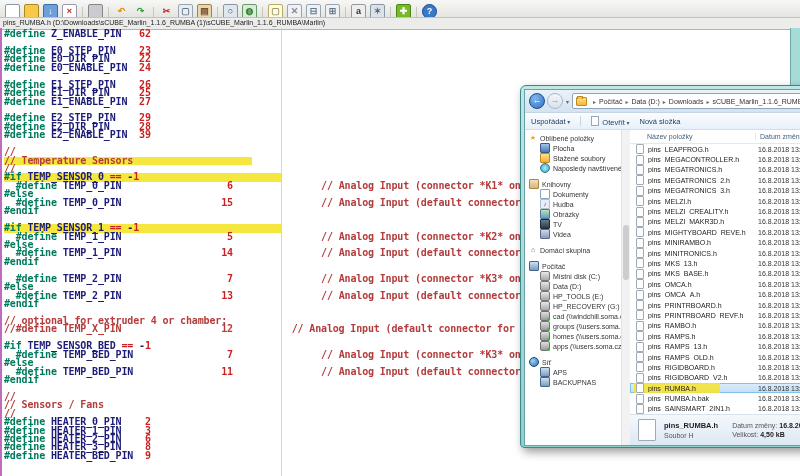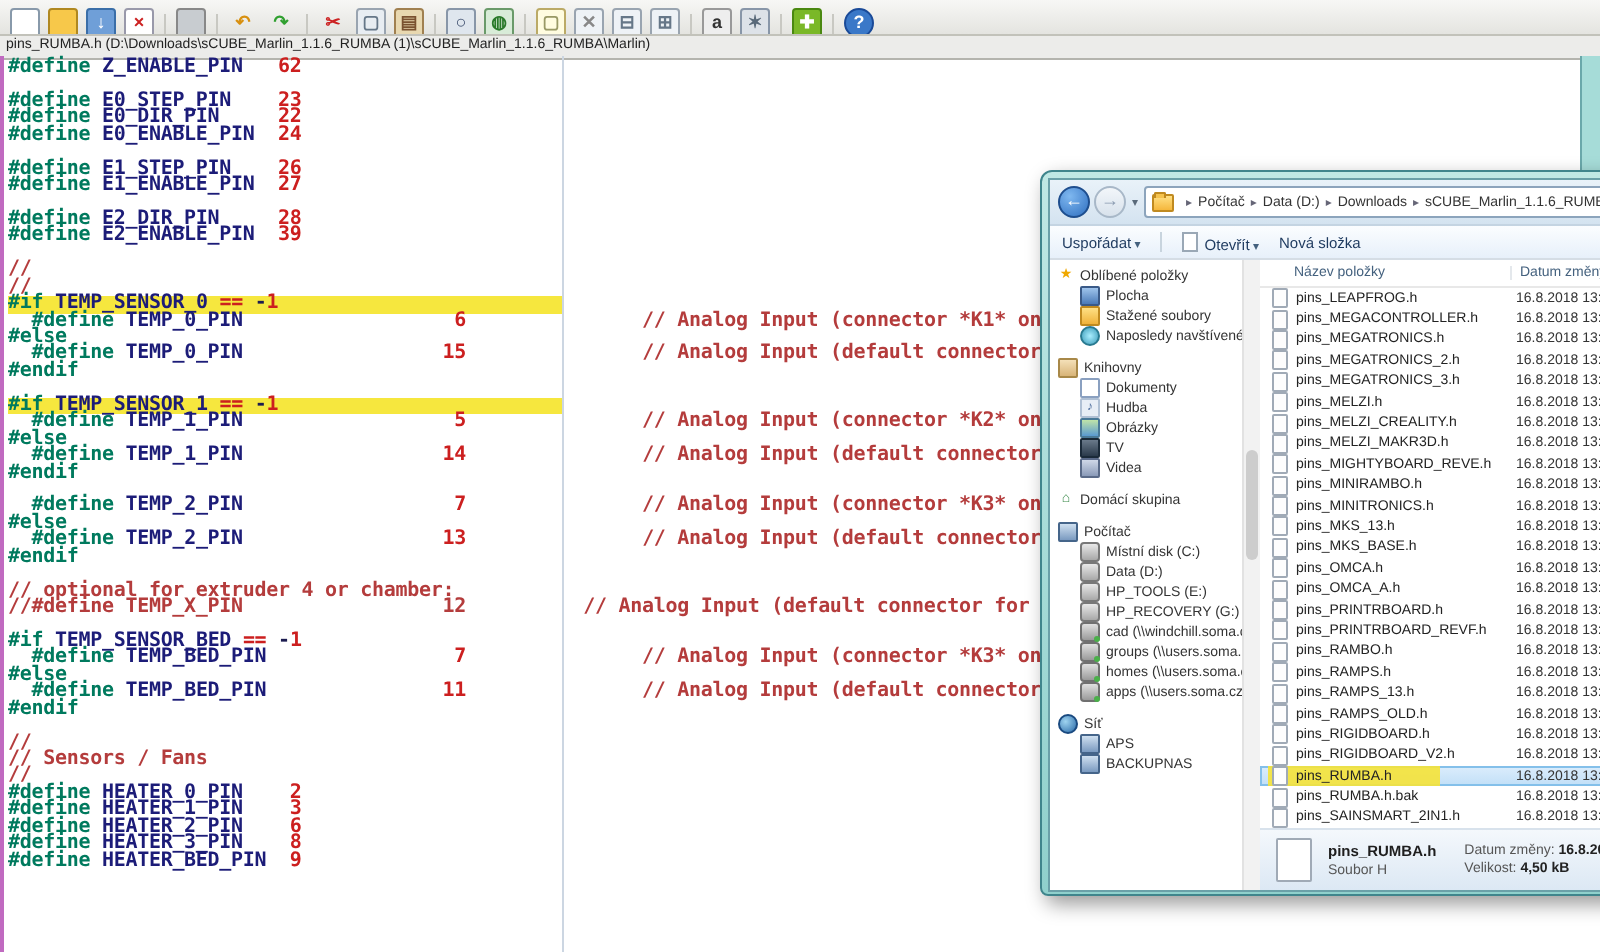--- a/index.html
+++ b/index.html
@@ -152,26 +152,29 @@
   </div>
 
   <div class="code">
       <div class="cl"><span class="dir">#define</span> <span class="id">Z_ENABLE_PIN</span>   <span class="num">62</span></div>
       <div class="cl">&nbsp;</div>
       <div class="cl"><span class="dir">#define</span> <span class="id">E0_STEP_PIN</span>    <span class="num">23</span></div>
       <div class="cl"><span class="dir">#define</span> <span class="id">E0_DIR_PIN</span>     <span class="num">22</span></div>
       <div class="cl"><span class="dir">#define</span> <span class="id">E0_ENABLE_PIN</span>  <span class="num">24</span></div>
       <div class="cl">&nbsp;</div>
       <div class="cl"><span class="dir">#define</span> <span class="id">E1_STEP_PIN</span>    <span class="num">26</span></div>
+      <div class="cl"><span class="dir">#define</span> <span class="id">E1_DIR_PIN</span>     <span class="num">25</span></div>
       <div class="cl"><span class="dir">#define</span> <span class="id">E1_ENABLE_PIN</span>  <span class="num">27</span></div>
       <div class="cl">&nbsp;</div>
+      <div class="cl"><span class="dir">#define</span> <span class="id">E2_STEP_PIN</span>    <span class="num">29</span></div>
       <div class="cl"><span class="dir">#define</span> <span class="id">E2_DIR_PIN</span>     <span class="num">28</span></div>
       <div class="cl"><span class="dir">#define</span> <span class="id">E2_ENABLE_PIN</span>  <span class="num">39</span></div>
       <div class="cl">&nbsp;</div>
       <div class="cl"><span class="com">//</span></div>
+      <div class="cl hl-m"><span class="com">// Temperature Sensors</span></div>
       <div class="cl"><span class="com">//</span></div>
       <div class="cl hl-w"><span class="dir">#if</span> <span class="id">TEMP_SENSOR_0</span> <span class="num">==</span> -<span class="num">1</span></div>
       <div class="cl">  <span class="dir">#define</span> <span class="id">TEMP_0_PIN</span>                  <span class="num">6</span>               <span class="com">// Analog Input (connector *K1* on RUMBA thermocouple ADD ON is used)</span></div>
       <div class="cl"><span class="dir">#else</span></div>
       <div class="cl">  <span class="dir">#define</span> <span class="id">TEMP_0_PIN</span>                 <span class="num">15</span>               <span class="com">// Analog Input (default connector for thermistor *T0* on rumba board is used)</span></div>
       <div class="cl"><span class="dir">#endif</span></div>
       <div class="cl">&nbsp;</div>
       <div class="cl hl-w"><span class="dir">#if</span> <span class="id">TEMP_SENSOR_1</span> <span class="num">==</span> -<span class="num">1</span></div>
       <div class="cl">  <span class="dir">#define</span> <span class="id">TEMP_1_PIN</span>                  <span class="num">5</span>               <span class="com">// Analog Input (connector *K2* on RUMBA thermocouple ADD ON is used)</span></div>
       <div class="cl"><span class="dir">#else</span></div>

